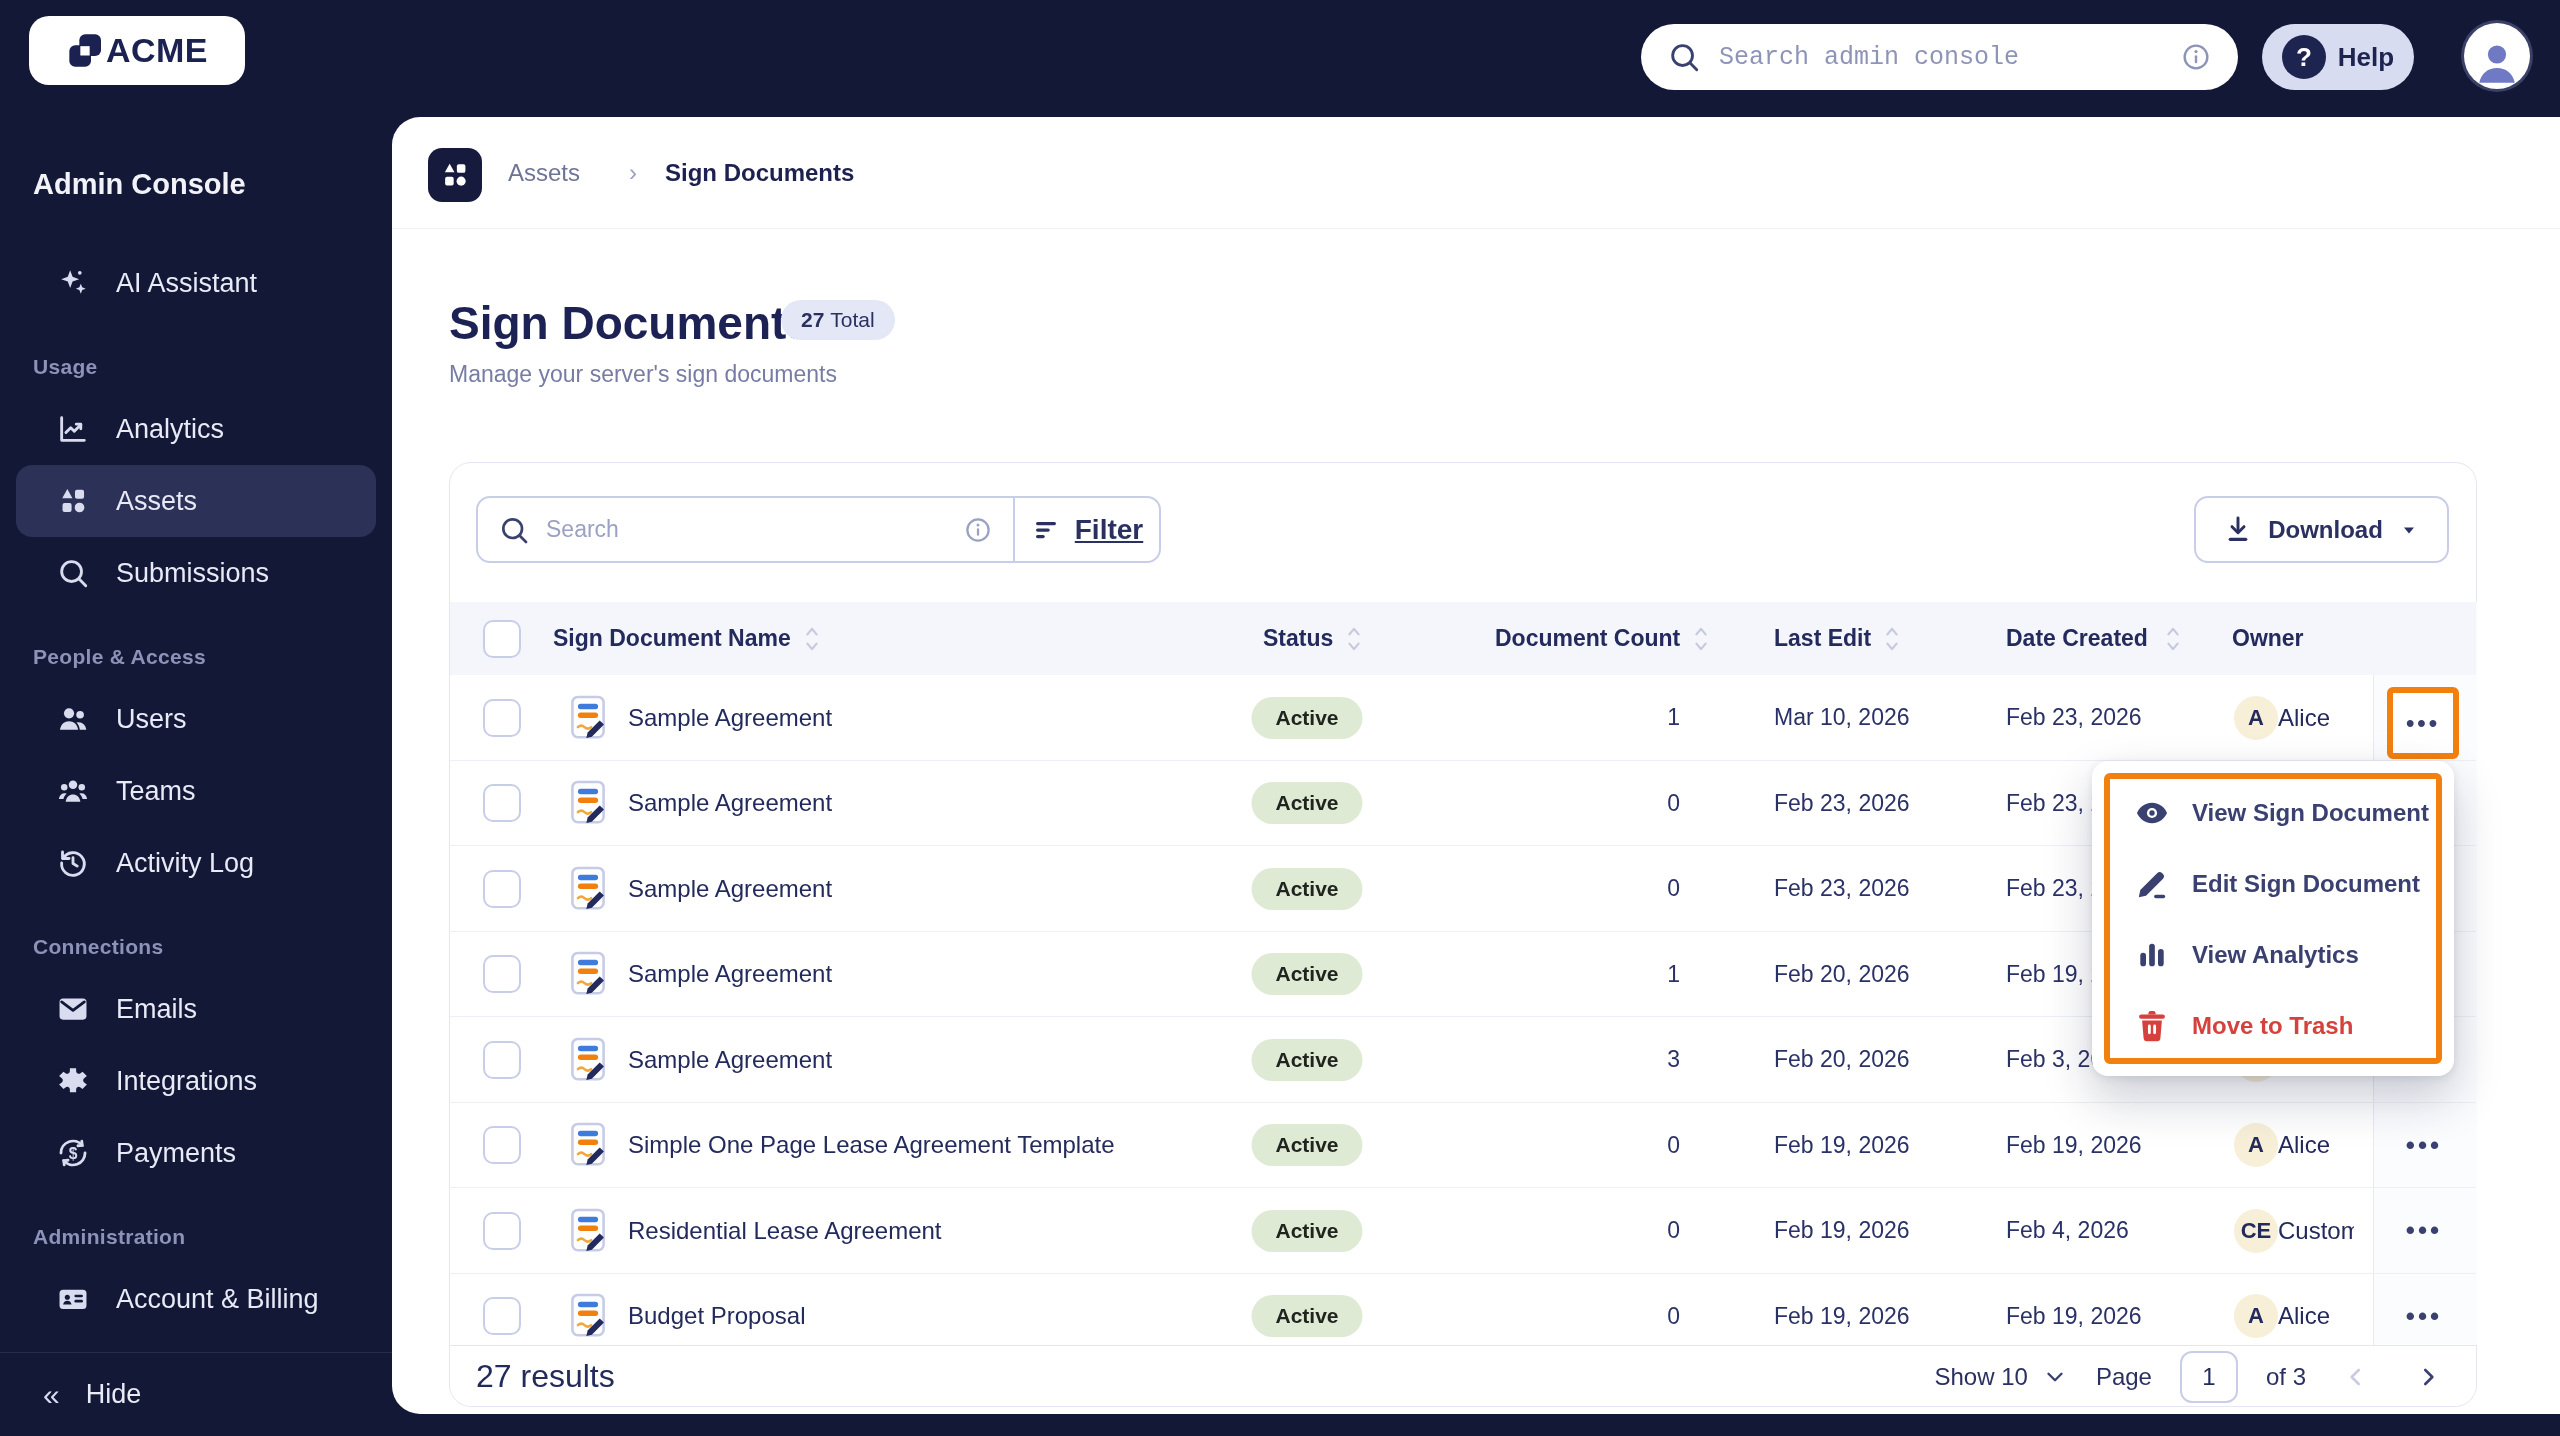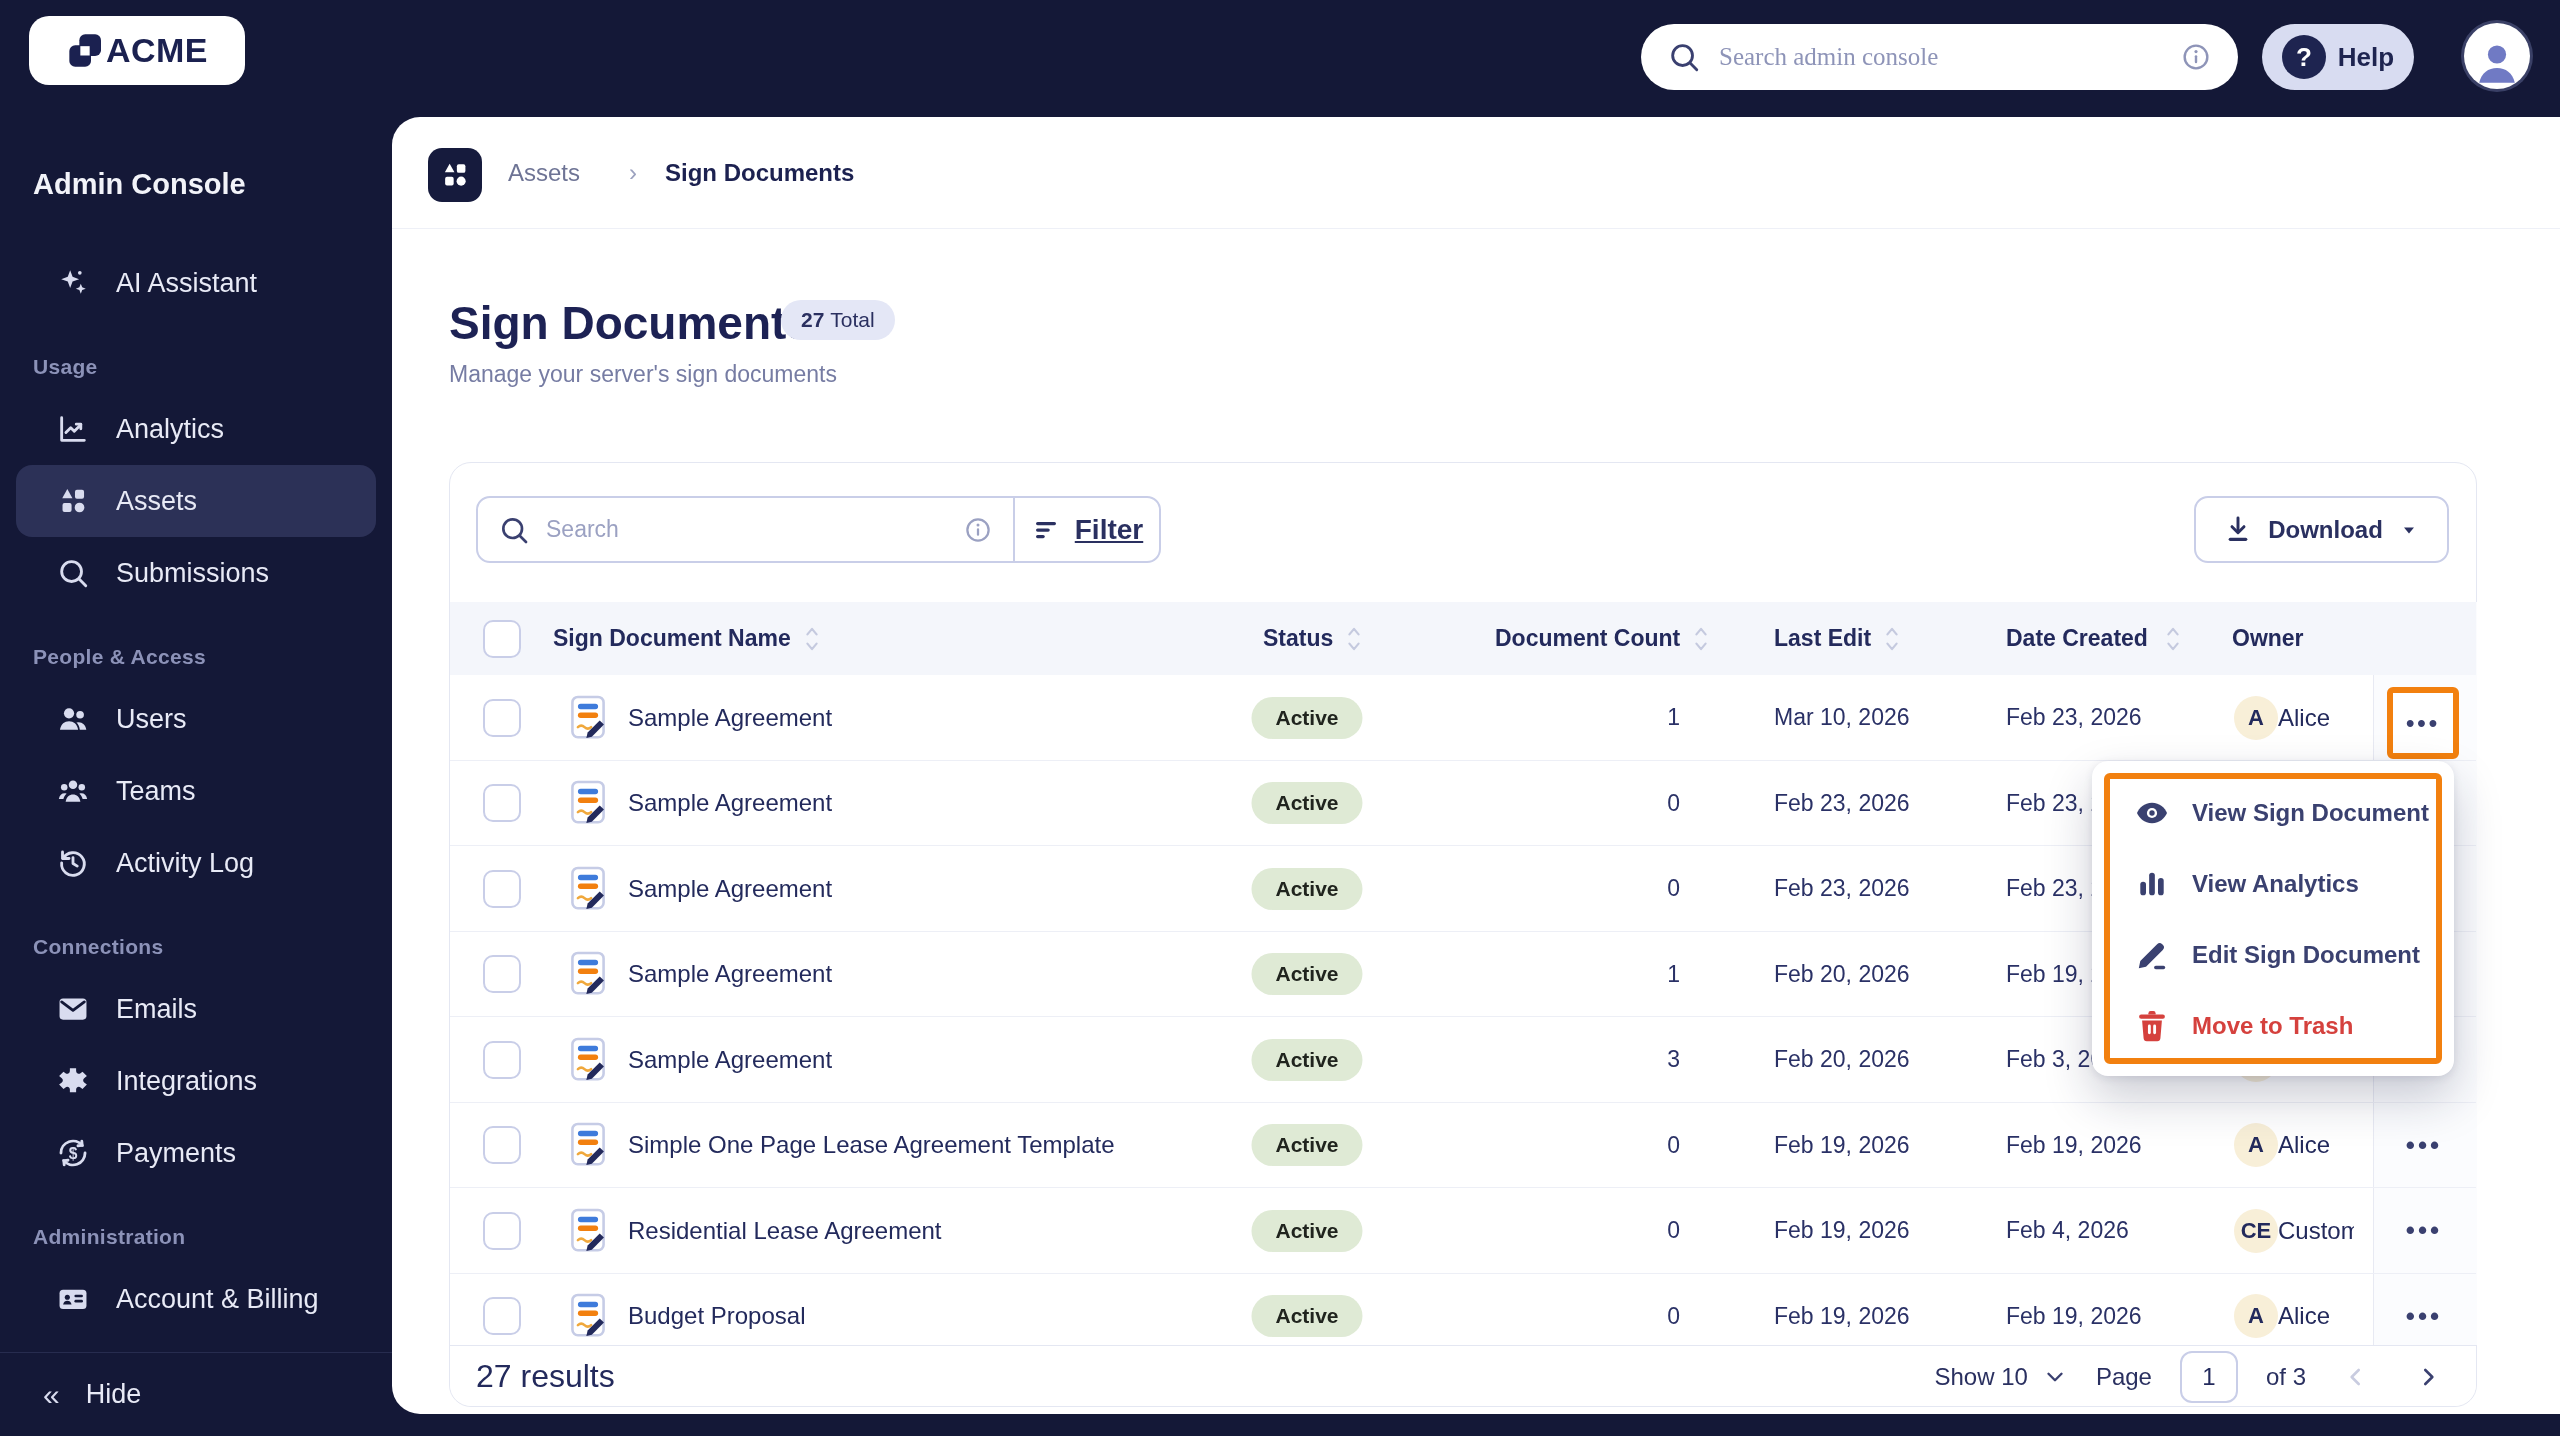--- a/index.html
+++ b/index.html
@@ -12,21 +12,21 @@
   *{margin:0;padding:0;box-sizing:border-box;}
   html,body{width:2560px;height:1436px;}
   body{position:relative;background:var(--navy);font-family:"Liberation Sans","DejaVu Sans",sans-serif;overflow:hidden;color:var(--ink);}
   .abs{position:absolute;}
   svg{display:block;}
 
   
   .logo-pill{left:29px;top:16px;width:216px;height:69px;background:#fff;border-radius:20px;display:flex;align-items:center;justify-content:center;}
   .logo-text{font-size:34px;font-weight:800;color:#1B2150;letter-spacing:.5px;}
   .top-search{left:1641px;top:24px;width:597px;height:66px;background:#fff;border-radius:33px;display:flex;align-items:center;padding:0 26px;gap:18px;}
-  .top-search input{flex:1;border:none;outline:none;font-size:25px;color:var(--ink);font-family:Liberation Serif, serif;background:transparent;}
+  .top-search input{flex:1;border:none;outline:none;font-size:25px;color:var(--ink);font-family:Liberation Mono, monospace;background:transparent;}
   .top-search input::placeholder{color:#8E94B8;}
   .help-pill{left:2262px;top:24px;width:152px;height:66px;background:#D8DCF1;border-radius:33px;display:flex;align-items:center;justify-content:center;gap:12px;cursor:pointer;}
   .q-circle{width:44px;height:44px;border-radius:50%;background:#1E2450;color:#fff;font-size:26px;font-weight:700;display:flex;align-items:center;justify-content:center;}
   .help-label{font-size:26px;font-weight:700;color:#1E2450;}
   .avatar-top{left:2464px;top:23px;width:66px;height:66px;border-radius:50%;background:#fff;box-shadow:0 0 0 3px #3A4066;display:flex;align-items:flex-end;justify-content:center;overflow:hidden;}
 
   
   .sidebar{left:0;top:0;width:452px;height:1436px;}
   .side-title{position:absolute;left:33px;top:168px;font-size:29px;font-weight:600;color:#F2F3F9;}
   .side-nav{position:absolute;left:0;top:247px;width:392px;}
@@ -676,35 +676,35 @@
             <path d="M12 5.2C6.9 5.2 3.3 8.8 2 12c1.3 3.2 4.9 6.8 10 6.8S20.7 15.2 22 12c-1.3-3.2-4.9-6.8-10-6.8z" fill="currentColor"></path>
             <circle cx="12" cy="12" r="3.4" fill="#fff"></circle>
             <circle cx="12" cy="12" r="1.8" fill="currentColor"></circle>
           </svg>
         </span>
         <span class="lbl">View Sign Document</span>
       </div>
       <div class="ctx-item">
         <span class="icn">
           <svg viewBox="0 0 24 24" fill="currentColor">
+            <path d="M3.2 20.8l1-4.8L15.4 4.8a2.4 2.4 0 0 1 3.4 0l.4.4a2.4 2.4 0 0 1 0 3.4L8 19.8z"></path>
+            <rect x="13.4" y="19.2" width="7.4" height="2.3" rx="1.15"></rect>
+          </svg>
+        </span>
+        <span class="lbl">Edit Sign Document</span>
+      </div>
+      <div class="ctx-item">
+        <span class="icn">
+          <svg viewBox="0 0 24 24" fill="currentColor">
             <rect x="4.2" y="10.5" width="3.8" height="9" rx="1.9"></rect>
             <rect x="10.1" y="4.5" width="3.8" height="15" rx="1.9"></rect>
             <rect x="16" y="8" width="3.8" height="11.5" rx="1.9"></rect>
           </svg>
         </span>
         <span class="lbl">View Analytics</span>
-      </div>
-      <div class="ctx-item">
-        <span class="icn">
-          <svg viewBox="0 0 24 24" fill="currentColor">
-            <path d="M3.2 20.8l1-4.8L15.4 4.8a2.4 2.4 0 0 1 3.4 0l.4.4a2.4 2.4 0 0 1 0 3.4L8 19.8z"></path>
-            <rect x="13.4" y="19.2" width="7.4" height="2.3" rx="1.15"></rect>
-          </svg>
-        </span>
-        <span class="lbl">Edit Sign Document</span>
       </div>
       <div class="ctx-item danger">
         <span class="icn">
           <svg viewBox="0 0 24 24" fill="currentColor">
             <rect x="3.4" y="4.4" width="17.2" height="2.8" rx="1.4"></rect>
             <path d="M9.6 4.4V3.5A1.5 1.5 0 0 1 11.1 2h1.8a1.5 1.5 0 0 1 1.5 1.5v.9z"></path>
             <path d="M5.4 8.4h13.2l-1 11.8a2.1 2.1 0 0 1-2.1 1.9H8.5a2.1 2.1 0 0 1-2.1-1.9z"></path>
             <rect x="9.3" y="11" width="1.9" height="6.5" rx=".95" fill="#fff"></rect>
             <rect x="12.8" y="11" width="1.9" height="6.5" rx=".95" fill="#fff"></rect>
           </svg>

